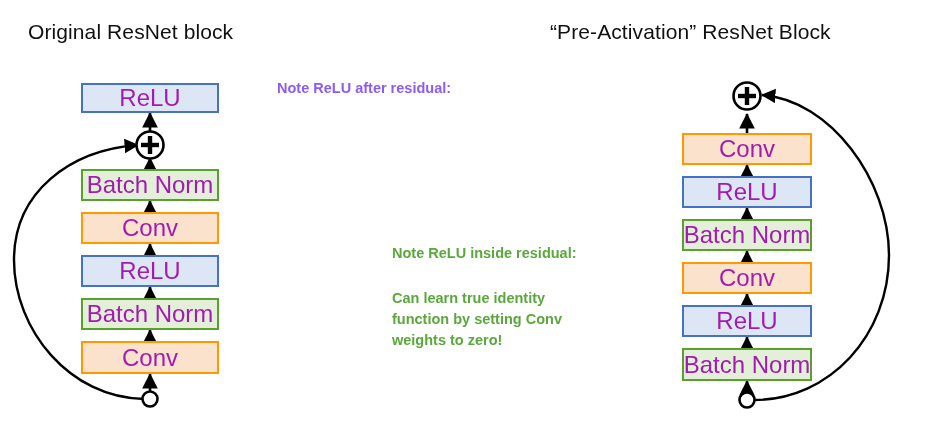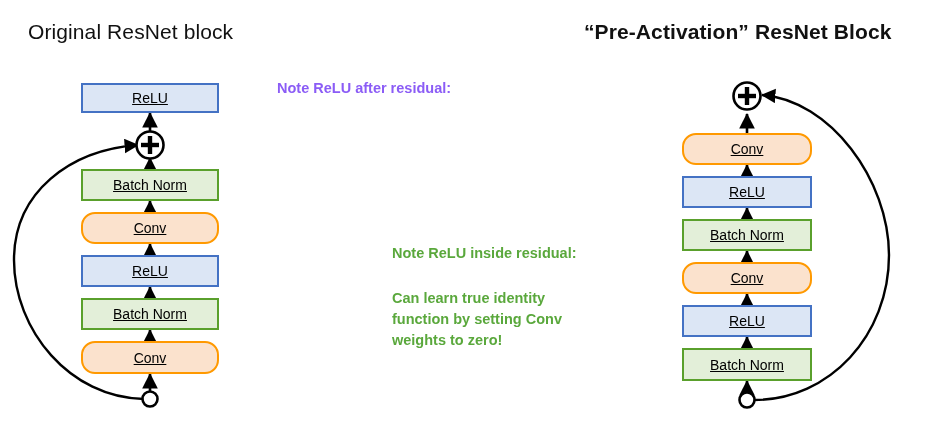--- a/index.html
+++ b/index.html
@@ -18,39 +18,38 @@
   }
   .title {
     position: absolute;
     font-size: 21px;
     font-weight: 400;
     color: #111111;
     white-space: nowrap;
     letter-spacing: 0.1px;
   }
   #title-left  { left: 28px;  top: 20px; }
-  #title-right { left: 584px; top: 20px; font-weight: bold; }
+  #title-right { left: 550px; top: 20px; }
 
   .node-box {
     position: absolute;
     box-sizing: border-box;
     border-width: 2px;
     border-style: solid;
     display: flex;
     align-items: center;
     justify-content: center;
-    font-size: 14px;
+    font-size: 24px;
     line-height: 1;
-    color: #000000;
+    color: #a21caf;
     white-space: nowrap;
-    text-decoration: underline;
   }
   .relu  { background: #dce6f5; border-color: #4472c4; }
   .bn    { background: #e3efd9; border-color: #5aa02c; }
-  .conv  { background: #fbe2cd; border-color: #ff9900; border-radius: 14px; }
+  .conv  { background: #fbe2cd; border-color: #ff9900; }
 
   svg.wires {
     position: absolute;
     left: 0;
     top: 0;
     width: 930px;
     height: 430px;
     pointer-events: none;
   }
 

